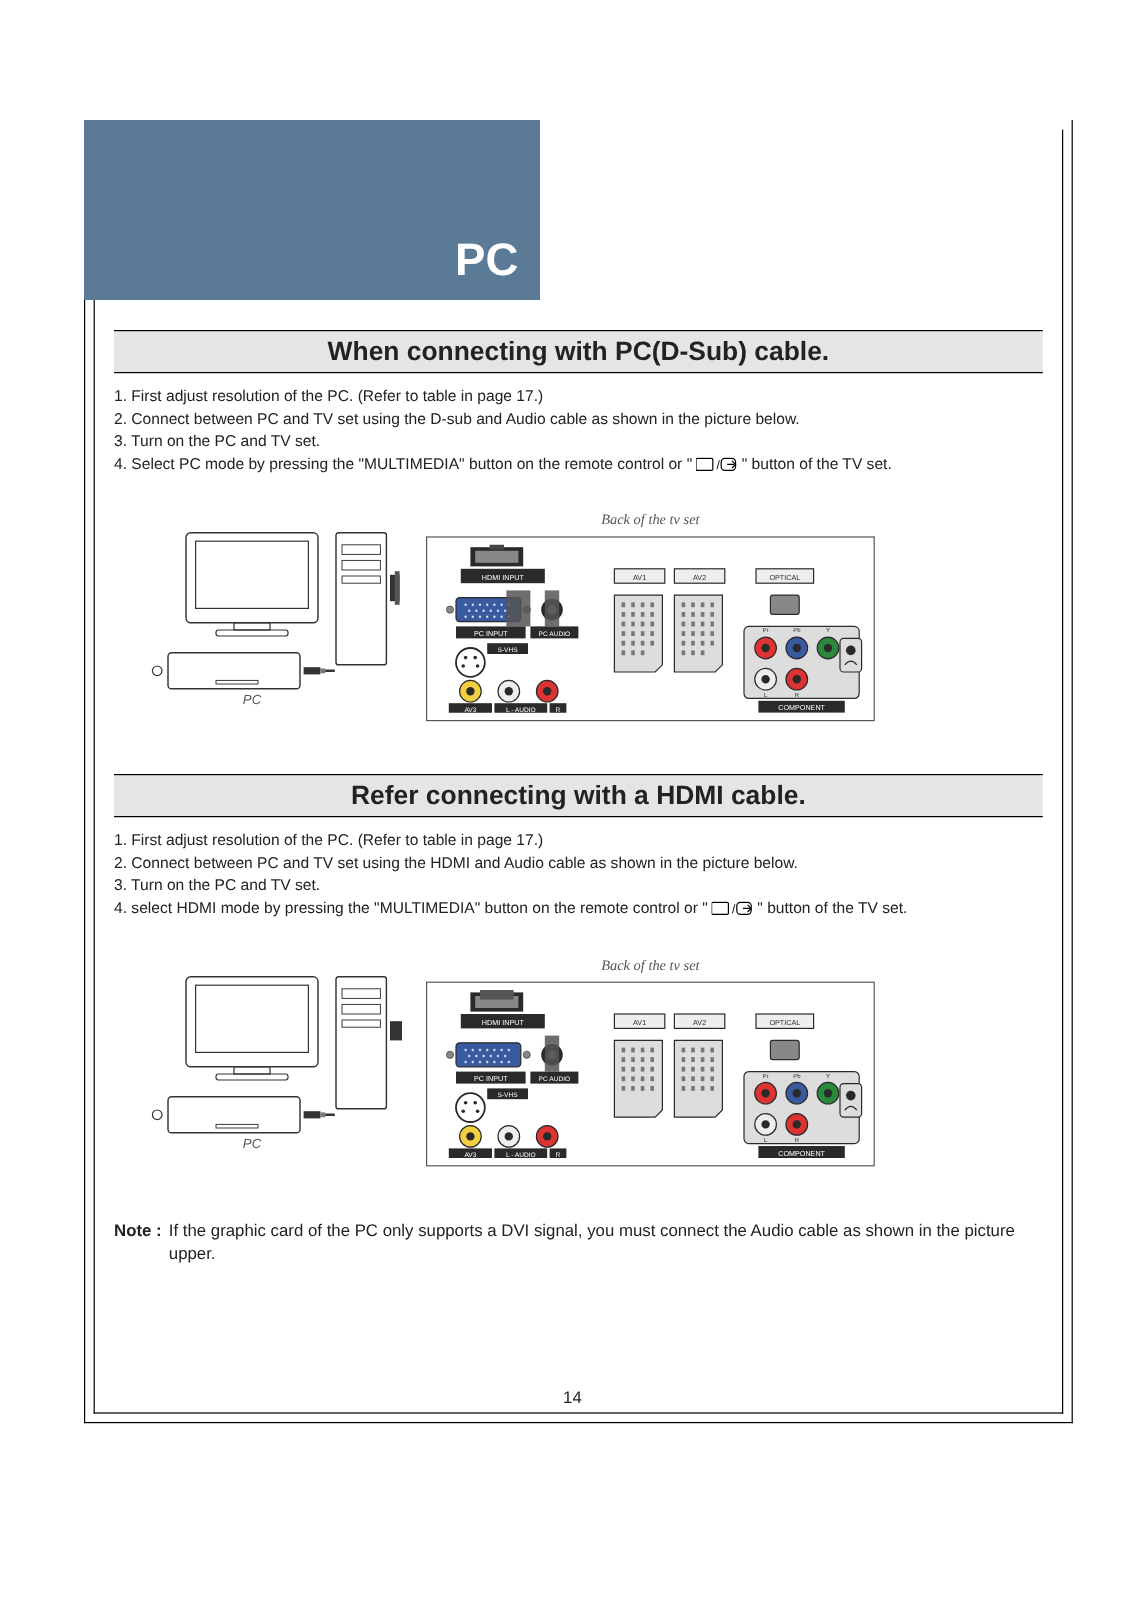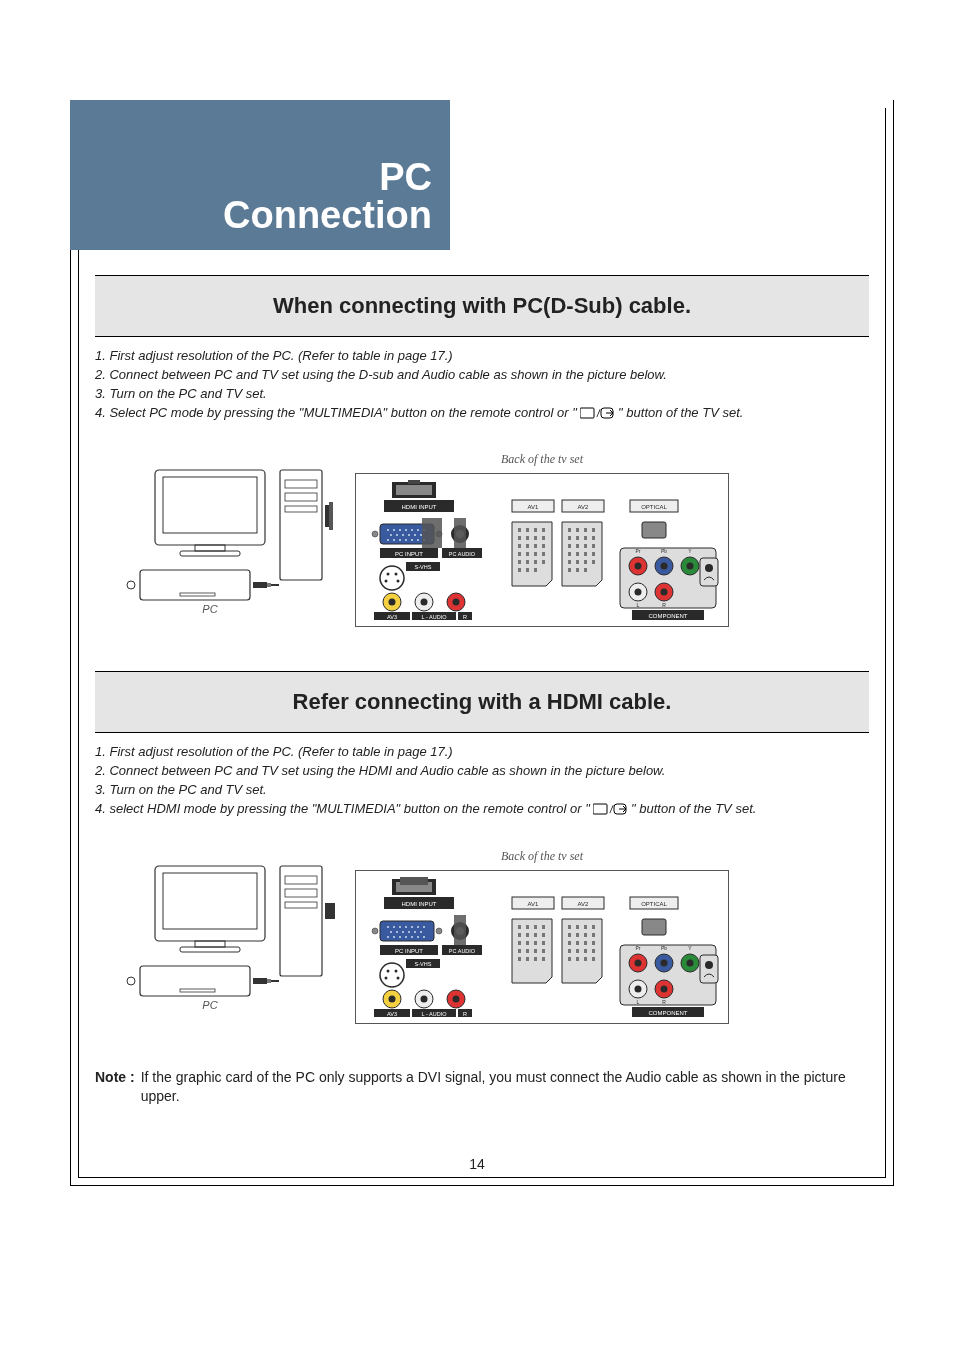--- a/index.html
+++ b/index.html
@@ -4,43 +4,42 @@
 <style>
   * { margin: 0; padding: 0; box-sizing: border-box; }
   body { font-family: "Myriad Pro", "Segoe UI", Arial, sans-serif; background: #fff; display: flex; justify-content: center; }
   .page { width: 954px; height: 1246px; position: relative; padding: 90px 70px 40px 70px; }
   .outer-border { position: absolute; left: 70px; right: 60px; top: 100px; bottom: 60px; border: 1.5px solid #000; border-top: none; }
   .inner-border { position: absolute; left: 78px; right: 68px; top: 108px; bottom: 68px; border: 0.8px solid #000; border-top: none; }
   .header-block { position: absolute; left: 70px; top: 100px; width: 380px; height: 150px; background: #5a7a96; z-index: 3; display: flex; flex-direction: column; justify-content: flex-end; align-items: flex-end; padding: 14px 18px; }
   .header-block .t1 { color: #fff; font-size: 38px; font-weight: bold; line-height: 1.0; }
   .header-block .t2 { color: #fff; font-size: 38px; font-weight: bold; line-height: 1.05; }
   .content { position: absolute; left: 95px; right: 85px; top: 275px; bottom: 85px; z-index: 2; }
-  .section-title-bar { background: #e5e5e5; border-top: 1.5px solid #000; border-bottom: 1.5px solid #000; text-align: center; font-size: 22px; font-weight: bold; padding: 17px 0; margin-bottom: 10px; color: #222; }
+  .section-title-bar { background: #e5e5e5; border-top: 1.5px solid #000; border-bottom: 1.5px solid #000; text-align: center; font-size: 22px; font-weight: bold; padding: 4px 0; margin-bottom: 10px; color: #222; }
   .steps { font-size: 13px; color: #222; line-height: 1.45; margin-bottom: 28px; }
-  .steps p { margin: 0; font-style: italic; }
+  .steps p { margin: 0; }
   .icon-inline { display: inline-block; vertical-align: -2px; }
   .diagram-row { display: flex; align-items: center; gap: 20px; margin-bottom: 44px; padding-left: 30px; }
   .pc-draw { width: 210px; }
   .back-label { font-style: italic; font-size: 12px; color: #555; text-align: center; margin-bottom: 6px; font-family: Liberation Serif, serif; }
   .panel-box { border: 1px solid #555; padding: 6px; background: #fff; }
   .panel-svg { display: block; }
   .note-row { font-size: 14px; color: #222; line-height: 1.4; display: flex; gap: 6px; margin-top: 32px; }
   .note-row b { white-space: nowrap; }
   .page-num { position: absolute; bottom: 74px; left: 0; right: 0; text-align: center; font-size: 14px; color: #222; z-index: 5; }
 </style>
 </head>
 <body>
 
 <div class="page">
   <div class="outer-border"></div>
   <div class="inner-border"></div>
 
   <div class="header-block">
     <div class="t1">PC</div>
-    <div class="t2">Connection</div>
   </div>
 
   <div class="content">
 
     <div class="section-title-bar">When connecting with PC(D-Sub) cable.</div>
     <div class="steps">
       <p>1. First adjust resolution of the PC. (Refer to table in page 17.)</p>
       <p>2. Connect between PC and TV set using the D-sub and Audio cable as shown in the picture below.</p>
       <p>3. Turn on the PC and TV set.</p>
       <p>

